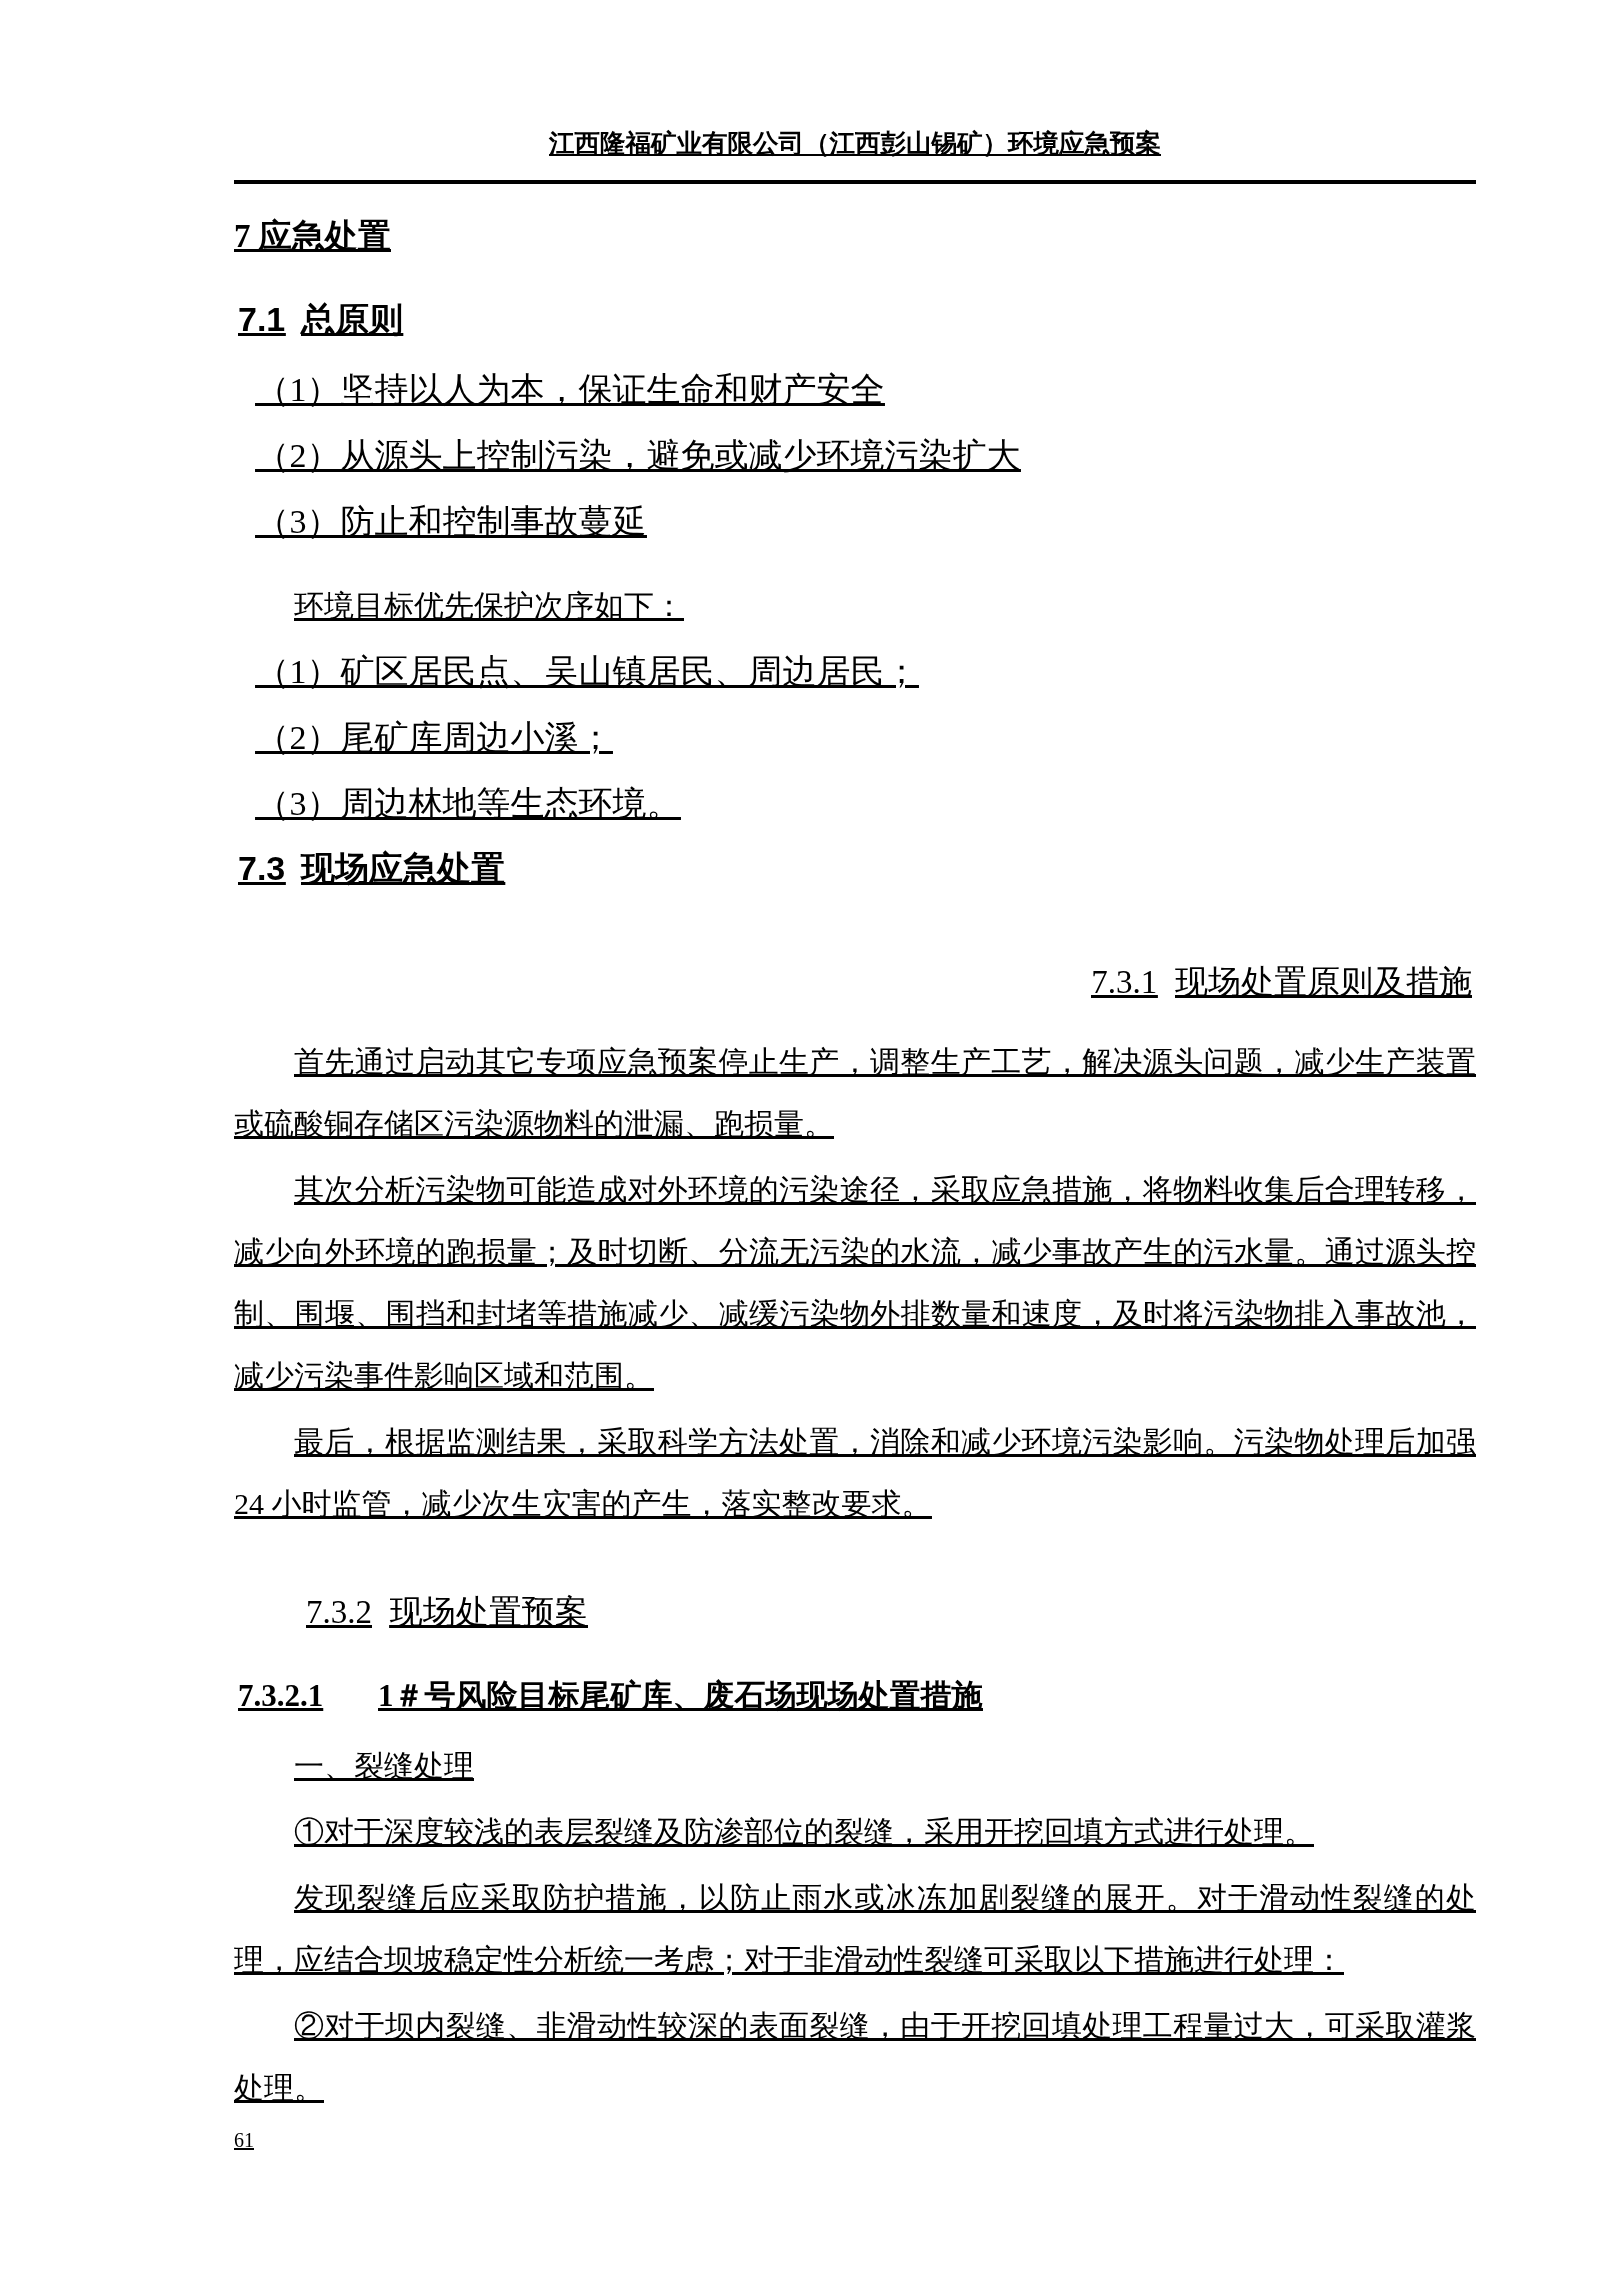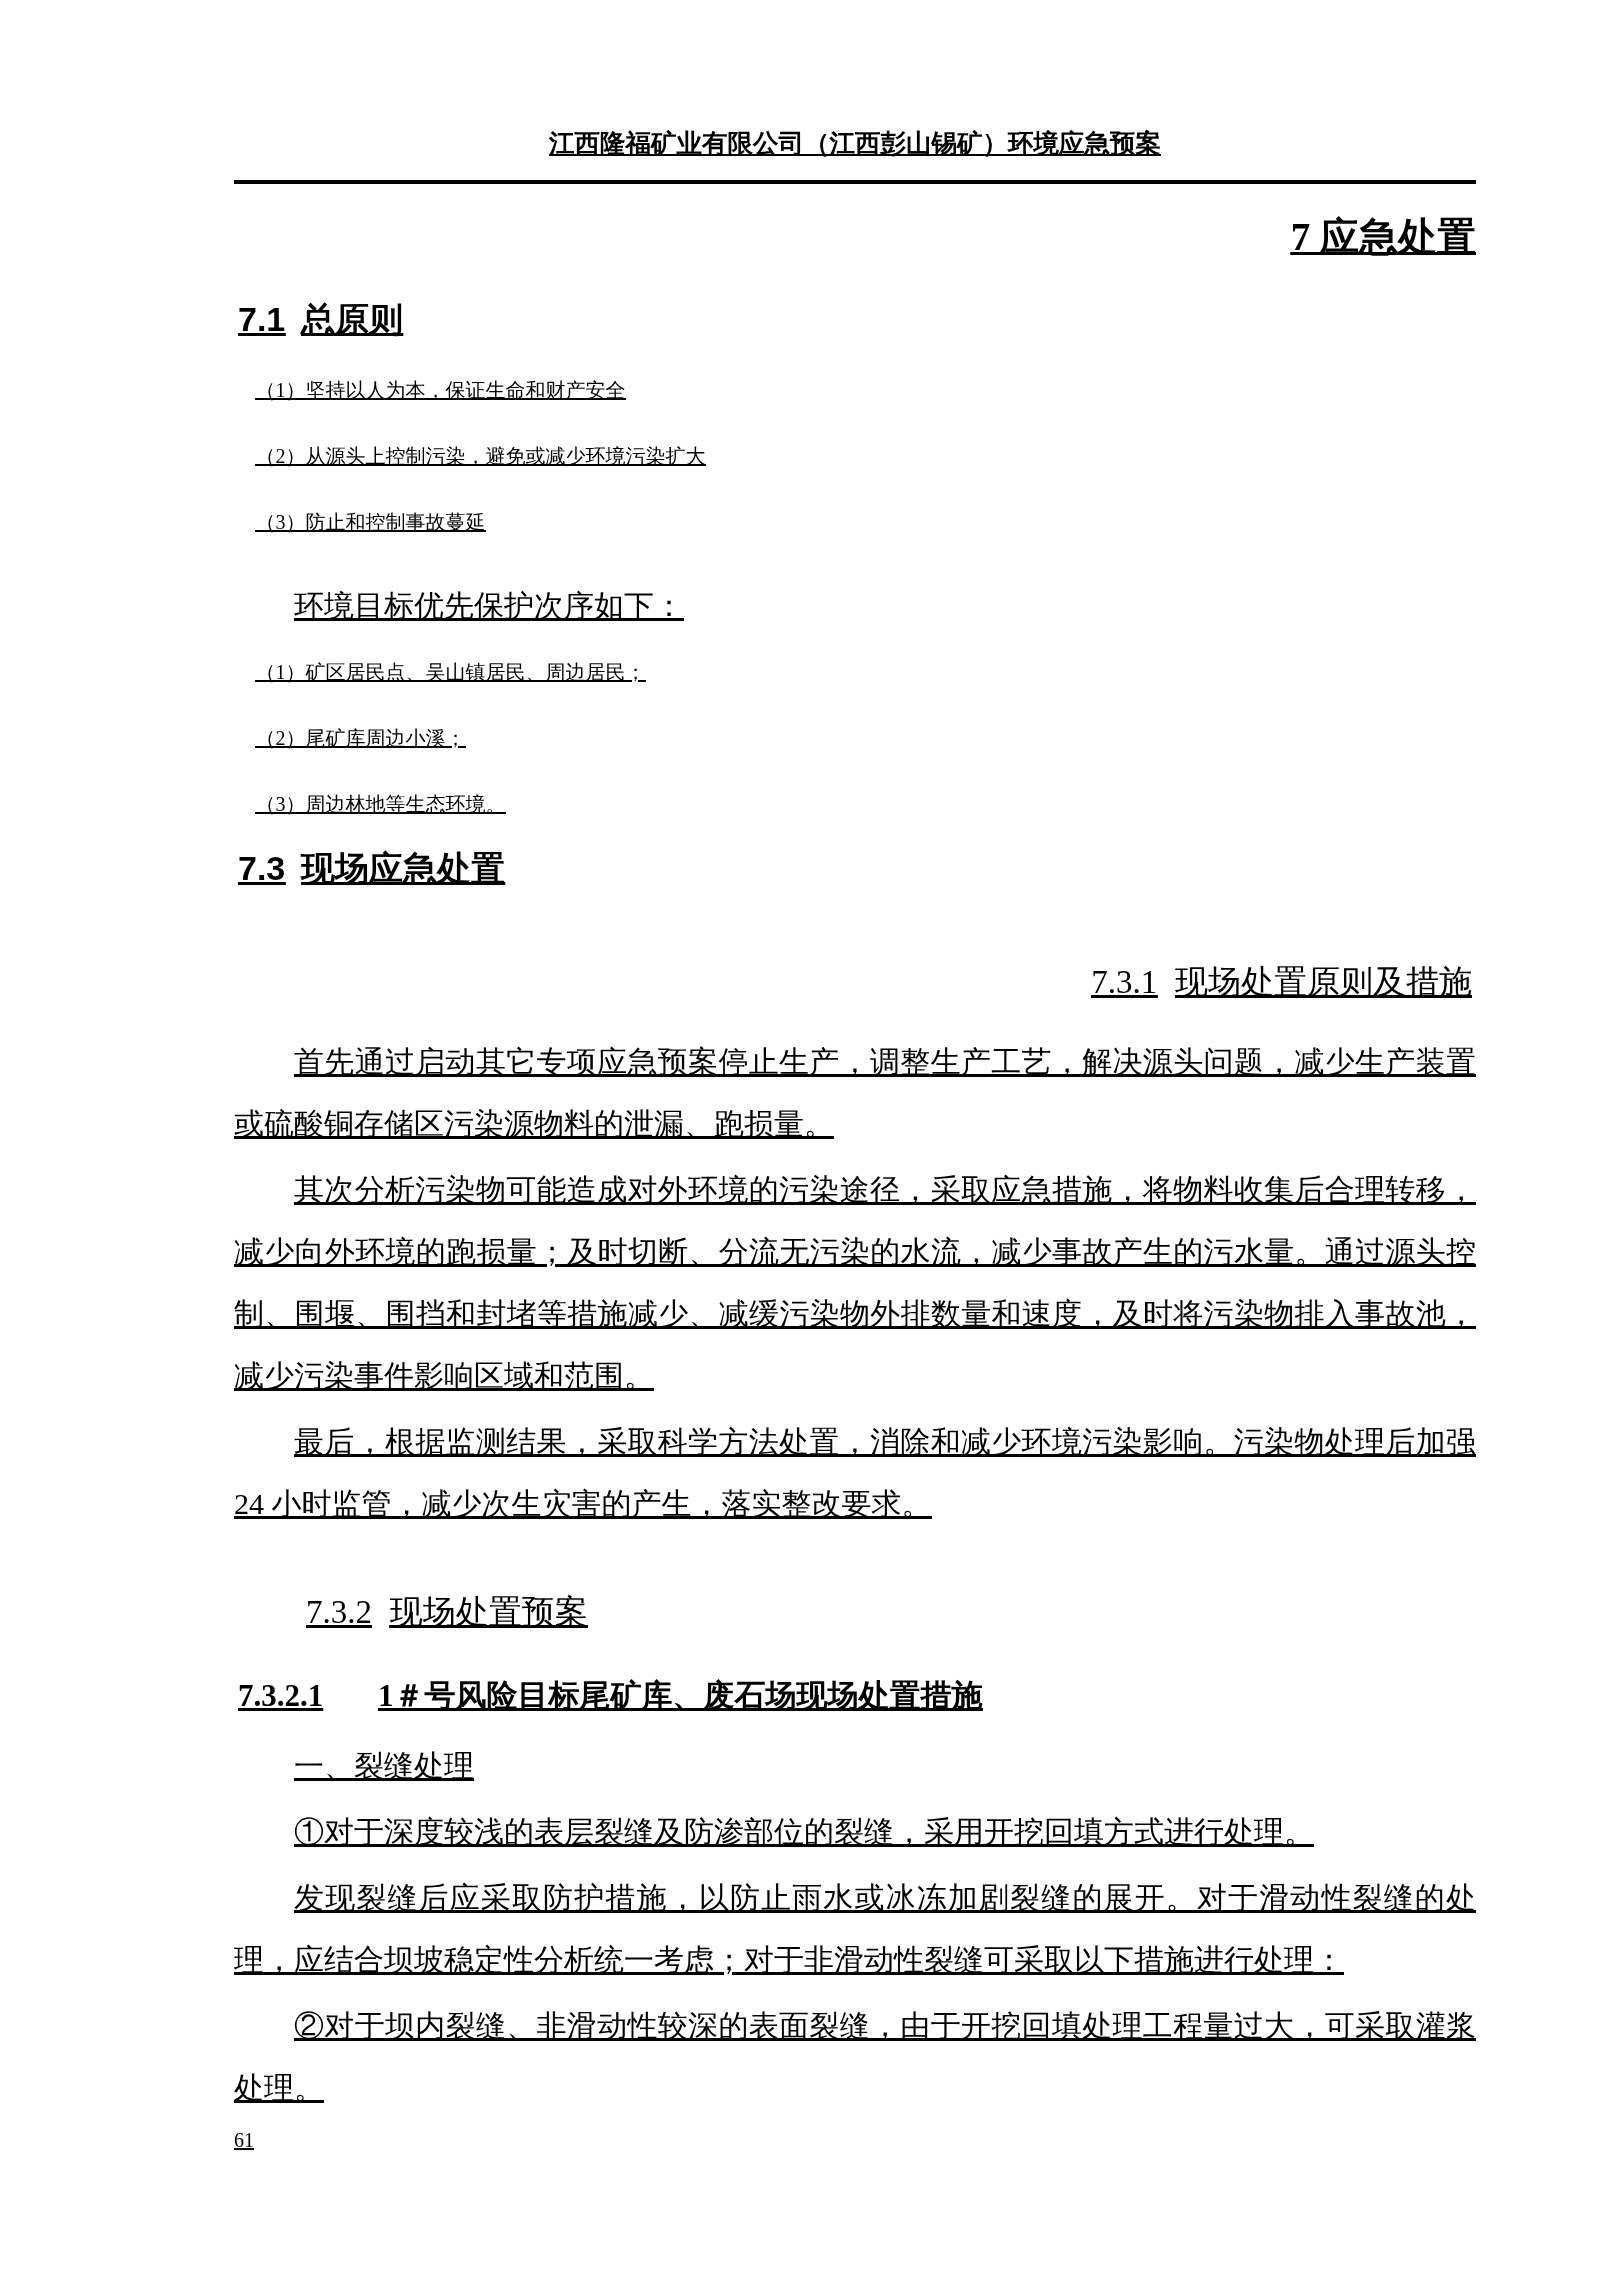--- a/index.html
+++ b/index.html
@@ -34,24 +34,24 @@
   }
   .header-rule {
     margin-top: 18.6px;
     height: 4.9px;
     background: #000000;
   }
 
   
   .h1 {
     margin-top: 27.4px;
-    font-size: 39px;
+    font-size: 33px;
     line-height: 49px;
     font-weight: bold;
-    text-align: right;
+    text-align: left;
     font-family: "Liberation Serif", "DejaVu Serif", serif;
   }
 
   
   .h2 {
     font-family: "Liberation Sans", "DejaVu Sans", sans-serif;
     font-weight: bold;
     font-size: 34px;
     line-height: 45px;
   }
@@ -84,21 +84,21 @@
 
   
   .body-p {
     font-size: 30px;
     line-height: 62px;
     text-align: justify;
     text-justify: inter-character;
     text-indent: 2em;
   }
   .list-item {
-    font-size: 20px;
+    font-size: 34px;
     line-height: 62px;
     margin-left: 25.5px;
   }
   .mt-items-71 { margin-top: 17.6px; }
   .mt-intro-72 { margin-top: 21.6px; }
   .mt-body-731 { margin-top: 24.5px; }
   .mt-body-7321 { margin-top: 13.7px; }
 
   
   .page-num {

